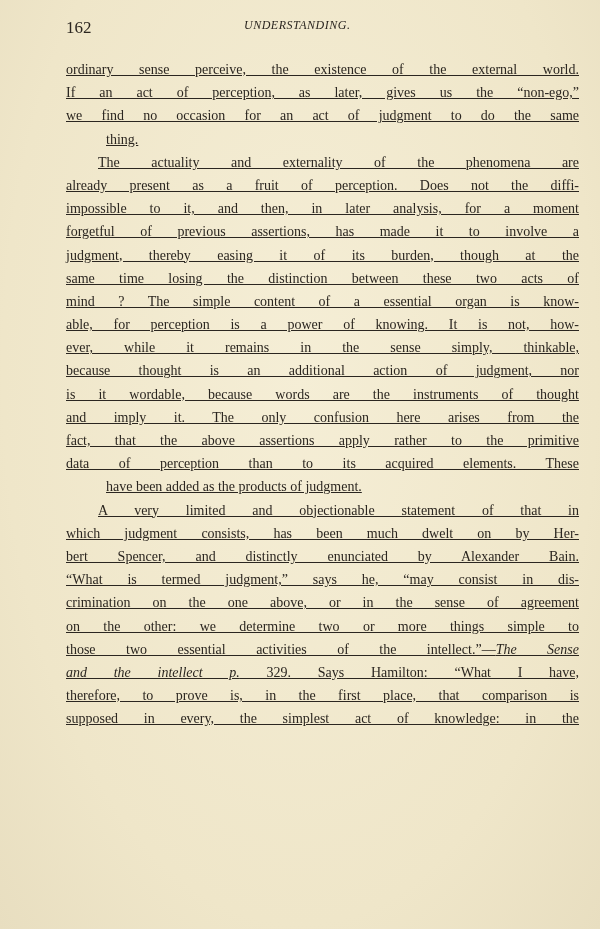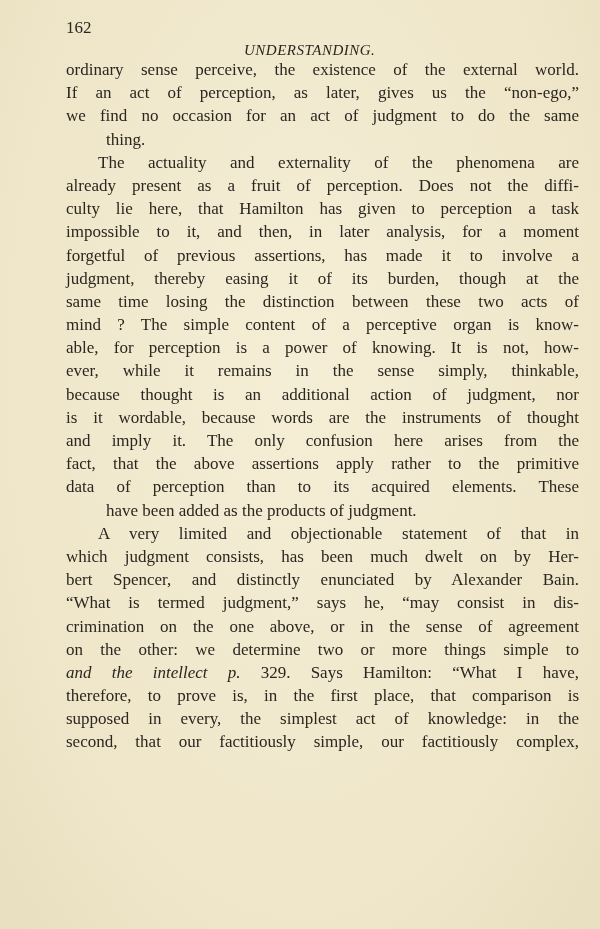--- a/index.html
+++ b/index.html
@@ -12,24 +12,24 @@
       position: relative;
     }
     .page {
       position: absolute; left: 66px; top: 0; width: 513px;
     }
     .running-head {
       position: absolute; top: 18px; left: 0; width: 513px; height: 24px;
       font-size: 17px;
     }
     .page-number { position: absolute; left: 0; top: 0; }
-    .header-title { position: absolute; left: 178px; top: 0; font-style: italic; letter-spacing: 0.5px; font-size: 15px; margin-top: 24px; }
+    .header-title { position: absolute; left: 178px; top: 0; font-style: italic; letter-spacing: 0.5px; font-size: 12px; }
     .body-text {
       position: absolute; top: 58px; left: 0; width: 513px;
-      font-size: 17px; line-height: 23.2px;
+      font-size: 14px; line-height: 23.2px; text-decoration: underline;
     }
     .line {
       display: block; text-align: justify; text-align-last: justify;
       white-space: nowrap; height: 23.2px;
     }
     .line.last { text-align-last: left; margin-left: 40px; }
     .line.indent { padding-left: 32px; }
     .it { font-style: italic; }
   </style>
 </head>
@@ -41,38 +41,37 @@
     <span class="header-title">UNDERSTANDING.</span>
   </div>
 
   <div class="body-text">
     <span class="line">ordinary sense perceive, the existence of the external world.</span>
     <span class="line">If an act of perception, as later, gives us the “non-ego,”</span>
     <span class="line">we find no occasion for an act of judgment to do the same</span>
     <span class="line last">thing.</span>
     <span class="line indent">The actuality and externality of the phenomena are</span>
     <span class="line">already present as a fruit of perception. Does not the diffi-</span>
-    <span class="line">culty lie here, that Hamilton has given to perception a task</span>
     <span class="line">impossible to it, and then, in later analysis, for a moment</span>
     <span class="line">forgetful of previous assertions, has made it to involve a</span>
     <span class="line">judgment, thereby easing it of its burden, though at the</span>
     <span class="line">same time losing the distinction between these two acts of</span>
-    <span class="line">mind ? The simple content of a perceptive organ is know-</span>
+    <span class="line">mind ? The simple content of a essential organ is know-</span>
     <span class="line">able, for perception is a power of knowing. It is not, how-</span>
     <span class="line">ever, while it remains in the sense simply, thinkable,</span>
     <span class="line">because thought is an additional action of judgment, nor</span>
     <span class="line">is it wordable, because words are the instruments of thought</span>
     <span class="line">and imply it. The only confusion here arises from the</span>
     <span class="line">fact, that the above assertions apply rather to the primitive</span>
     <span class="line">data of perception than to its acquired elements. These</span>
     <span class="line last">have been added as the products of judgment.</span>
     <span class="line indent">A very limited and objectionable statement of that in</span>
     <span class="line">which judgment consists, has been much dwelt on by Her-</span>
     <span class="line">bert Spencer, and distinctly enunciated by Alexander Bain.</span>
     <span class="line">“What is termed judgment,” says he, “may consist in dis-</span>
     <span class="line">crimination on the one above, or in the sense of agreement</span>
     <span class="line">on the other: we determine two or more things simple to</span>
+    <span class="line"><span>those two essential activities of the intellect.”—</span><span class="it">The Sense</span></span>
     <span class="line"><span class="it">and the intellect p.</span><span> 329. Says Hamilton: “What I have,</span></span>
     <span class="line">therefore, to prove is, in the first place, that comparison is</span>
     <span class="line">supposed in every, the simplest act of knowledge: in the</span>
-    <span class="line">second, that our factitiously simple, our factitiously complex,</span>
   </div>
 </div>
 
 </body></html>

